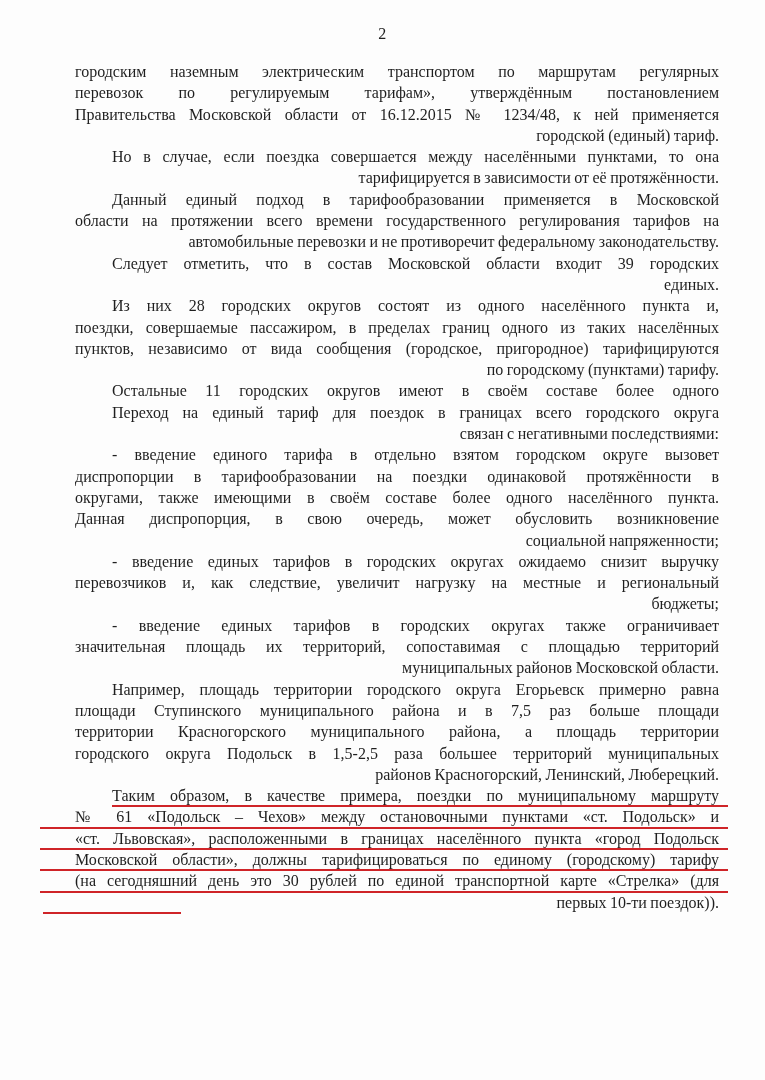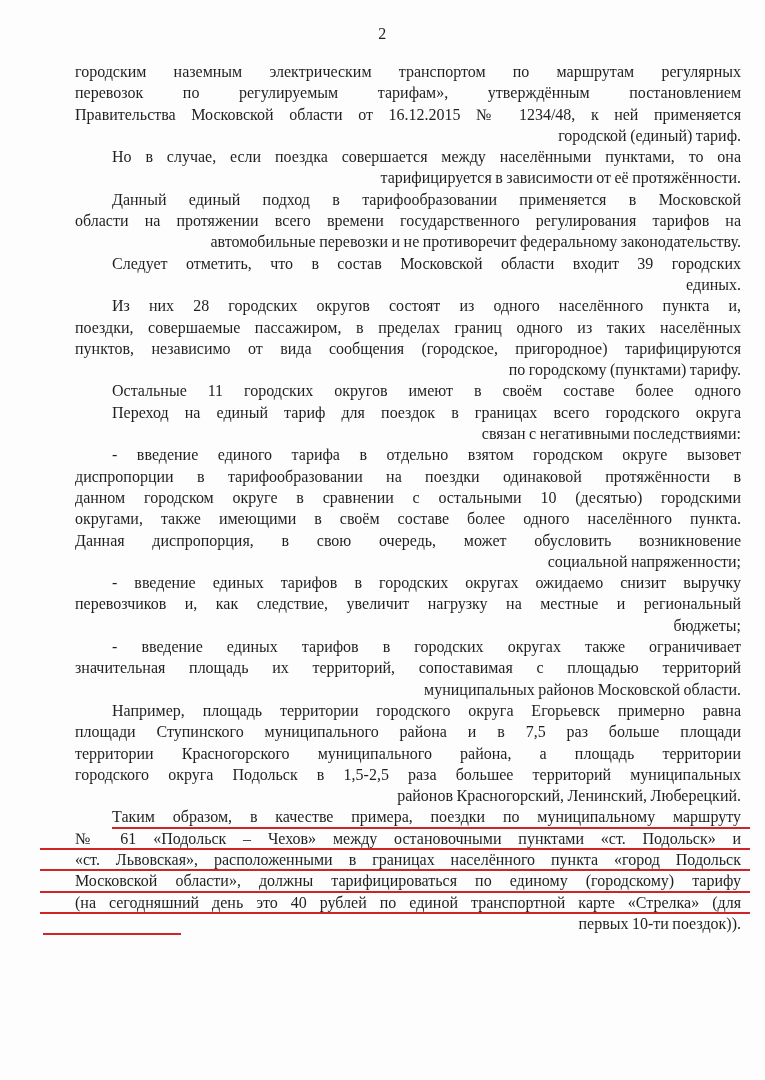--- a/index.html
+++ b/index.html
@@ -20,21 +20,21 @@
   .page-number {
     padding-top: 24px;
     text-align: center;
     font-size: 16px;
     line-height: 20px;
     letter-spacing: 0.5px;
   }
   .body-text {
     margin-top: 17px;
     padding-left: 75px;
-    padding-right: 24px;
+    padding-right: 46px;
     font-size: 16px;
     word-spacing: -0.5px;
   }
   .paragraph { margin: 0; padding: 0; }
   .line {
     position: relative;
     height: 21.3px;
     line-height: 21.3px;
     text-align: right;
     white-space: normal;
@@ -91,21 +91,20 @@
       <div class="paragraph">
         <div class="line indent just">Остальные 11 городских округов имеют в своём составе более одного</div>
       </div>
       <div class="paragraph">
         <div class="line indent just">Переход на единый тариф для поездок в границах всего городского округа</div>
         <div class="line">связан с негативными последствиями:</div>
       </div>
       <div class="paragraph">
         <div class="line indent just">- введение единого тарифа в отдельно взятом городском округе вызовет</div>
         <div class="line just">диспропорции в тарифообразовании на поездки одинаковой протяжённости в</div>
-        <div class="line just">данном городском округе в сравнении с остальными 10 (десятью) городскими</div>
         <div class="line just">округами, также имеющими в своём составе более одного населённого пункта.</div>
         <div class="line just">Данная диспропорция, в свою очередь, может обусловить возникновение</div>
         <div class="line">социальной напряженности;</div>
       </div>
       <div class="paragraph">
         <div class="line indent just">- введение единых тарифов в городских округах ожидаемо снизит выручку</div>
         <div class="line just">перевозчиков и, как следствие, увеличит нагрузку на местные и региональный</div>
         <div class="line">бюджеты;</div>
       </div>
       <div class="paragraph">
@@ -118,17 +117,17 @@
         <div class="line just">площади Ступинского муниципального района и в 7,5 раз больше площади</div>
         <div class="line just">территории Красногорского муниципального района, а площадь территории</div>
         <div class="line just">городского округа Подольск в 1,5-2,5 раза большее территорий муниципальных</div>
         <div class="line">районов Красногорский, Ленинский, Люберецкий.</div>
       </div>
       <div class="paragraph">
         <div class="line indent just redline red-first">Таким образом, в качестве примера, поездки по муниципальному маршруту</div>
         <div class="line just redline">№ 61 «Подольск – Чехов» между остановочными пунктами «ст. Подольск» и</div>
         <div class="line just redline">«ст. Львовская», расположенными в границах населённого пункта «город Подольск</div>
         <div class="line just redline">Московской области», должны тарифицироваться по единому (городскому) тарифу</div>
-        <div class="line just redline">(на сегодняшний день это 40 рублей по единой транспортной карте «Стрелка» (для</div>
+        <div class="line just redline">(на сегодняшний день это 30 рублей по единой транспортной карте «Стрелка» (для</div>
         <div class="line redline red-last">первых 10-ти поездок)).</div>
       </div>
     </div>
 </div>
 
 </body></html>

